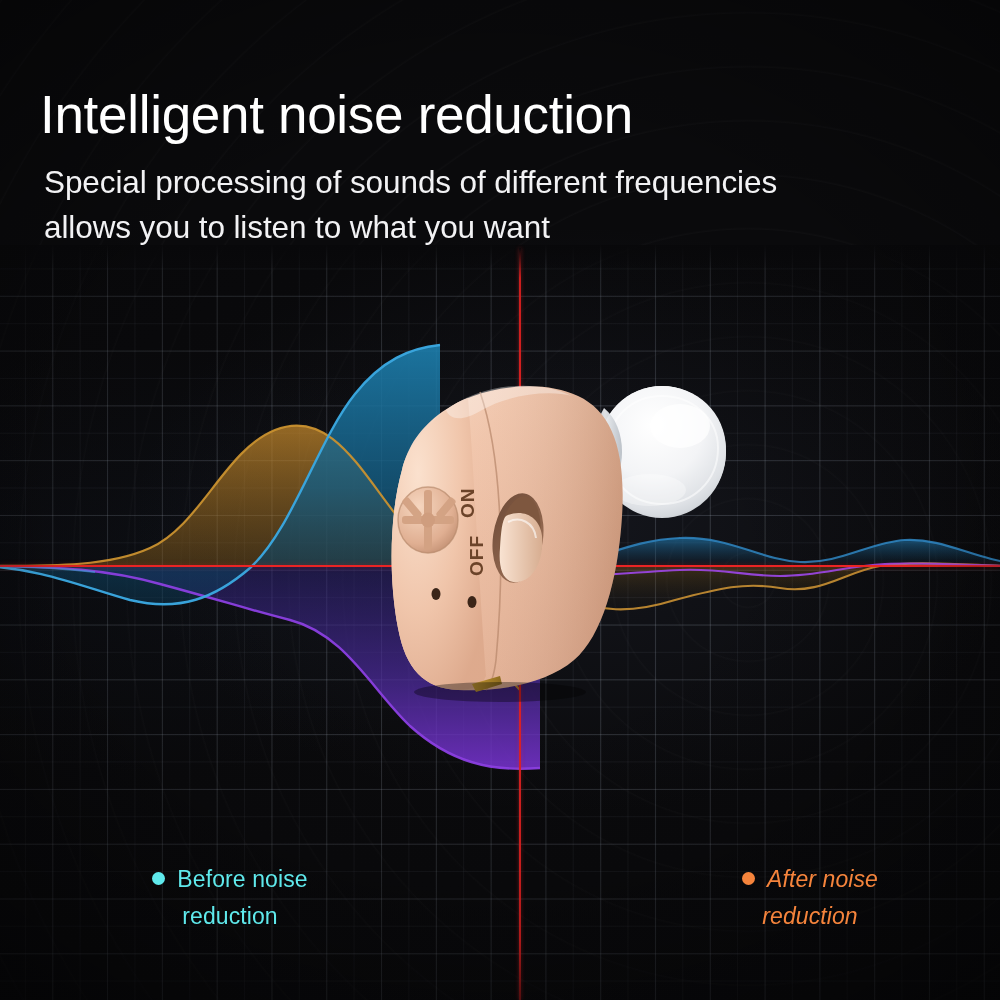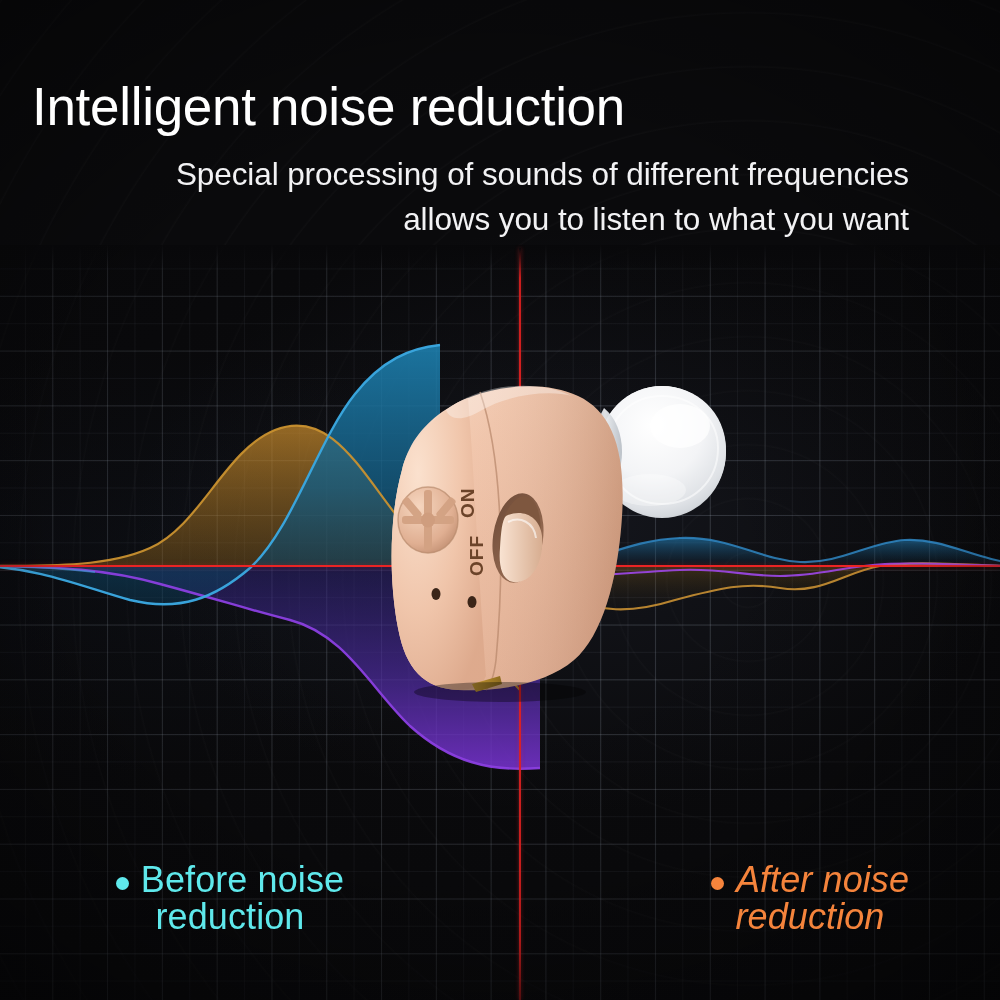--- a/index.html
+++ b/index.html
@@ -97,43 +97,42 @@
     background:
       radial-gradient(ellipse 900px 760px at 50% 50%, rgba(0,0,0,0) 48%, rgba(0,0,0,.58) 100%);
   }
 
   
   .headline{
     position:absolute;left:28px;top:74px;
     width:940px;
   }
   .title{
-    margin:4px;
+    margin:12px;
     font-size:53px;
     line-height:58px;
     font-weight:400;
     letter-spacing:-.3px;
     color:#ffffff;
   }
   .subtitle{
-    margin:16px 0 0 1px;
+    margin:16px 0 0 16px;
     font-size:31.5px;
     line-height:45px;
     font-weight:400;
     letter-spacing:-.1px;
     color:#f2f2f4;
     max-width:880px;
-    text-align:right;
   }
 
   
   .legend{
     position:absolute;
     text-align:center;
-    font-size:36px;
+    font-size:23px;
     line-height:37px;
     letter-spacing:.1px;
   }
   .legend .dot{
     display:inline-block;
     width:13px;height:13px;border-radius:50%;
     margin-right:12px;
     vertical-align:2px;
   }
   .legend-before{left:60px;top:861px;width:340px;}

